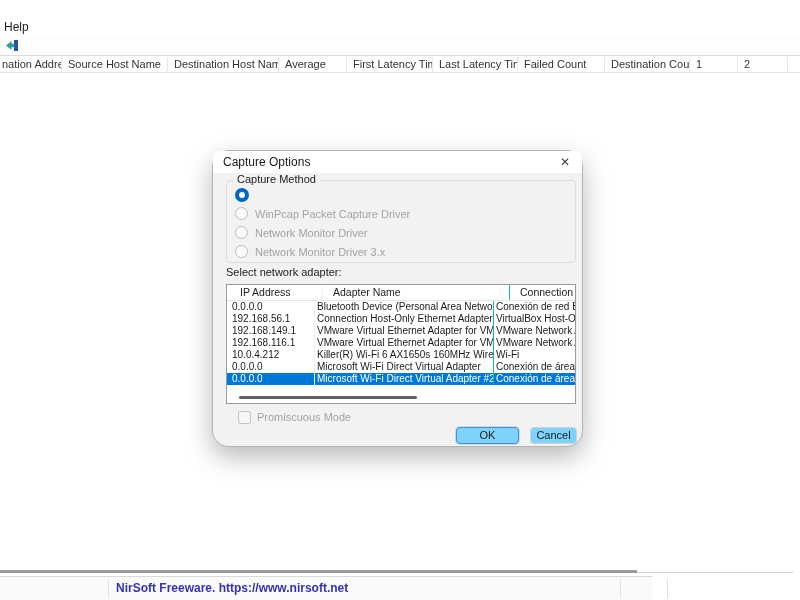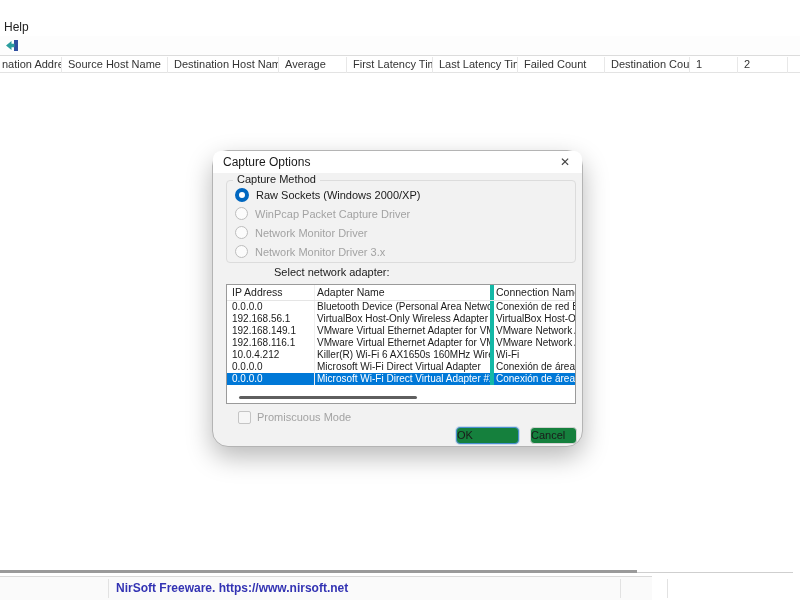--- a/index.html
+++ b/index.html
@@ -32,39 +32,39 @@
   .groupbox { position:absolute; left:13px; top:29px; width:350px; height:83px; border:1px solid #dcdcdc; border-radius:4px; }
   .group-label { position:absolute; left:6px; top:-8px; background:#f2f2f2; padding:0 4px; font-size:11px; color:#1a1a1a; }
   .radio-row { position:absolute; left:8px; height:15px; display:flex; align-items:center; }
   .radio-row.r0 { top:6px; } .radio-row.r1 { top:25px; } .radio-row.r2 { top:44px; } .radio-row.r3 { top:63px; }
   .radio { width:14px; height:14px; border-radius:50%; margin-right:7px; flex:0 0 auto; }
   .radio.on  { border:4px solid #0067c0; background:#fff; }
   .radio.off { width:13px; height:13px; border:1px solid #bdbdbd; background:#fbfbfb; }
   .radio-label { font-size:11px; color:#1a1a1a; white-space:nowrap; }
   .radio-row.dis .radio-label { color:#a3a3a3; }
 
-  .sel-label { position:absolute; left:13px; top:115px; font-size:11px; color:#1a1a1a;margin-left:48px; }
+  .sel-label { position:absolute; left:13px; top:115px; font-size:11px; color:#1a1a1a; }
 
   .listbox { position:absolute; left:13px; top:133px; width:350px; height:120px; background:#fff; border:1px solid #9a9a9a; overflow:hidden; }
   .lhead { display:flex; height:16px; border-bottom:1px solid #e5e5e5; background:#fff; }
-  .lh { font-size:10.5px; color:#222; line-height:15px; white-space:nowrap; overflow:hidden; }
+  .lh { font-size:10.5px; color:#222; line-height:15px; white-space:nowrap; overflow:hidden;margin-left:8px; }
   .cip { width:88px; padding-left:5px; border-right:1px solid #f0f0f0; flex:0 0 auto; }
-  .cad { width:179px; padding-left:2px; border-right:4px solid #14b8a6; flex:0 0 auto; }
+  .cad { width:179px; padding-left:2px; border-right:1px solid #14b8a6; flex:0 0 auto; }
   .ccn { flex:1; padding-left:2px; }
   .lrow { display:flex; height:12px; font-size:10px; line-height:12px; color:#1a1a1a; white-space:nowrap; }
   .lrow span { overflow:hidden; white-space:nowrap; }
   .lrow.selected { background:#0078d7; color:#fff; }
   .hthumb { position:absolute; left:12px; bottom:4px; width:178px; height:3px; background:#5f5f5f; border-radius:2px; }
 
   .chk-row { position:absolute; left:25px; top:259px; height:14px; display:flex; align-items:center; }
   .checkbox { width:13px; height:13px; border:1px solid #c5c5c5; background:#f6f6f6; border-radius:2px; margin-right:6px; }
   .chk-label { font-size:11px; color:#a3a3a3; }
 
-  .btn { position:absolute; top:276px; height:17px; background:#15803d; border-radius:4px; font-size:11px; color:#1a1a1a;
-         line-height:15px; }
+  .btn { position:absolute; top:276px; height:17px; background:#7dd3fc; border-radius:4px; font-size:11px; color:#1a1a1a;
+         text-align:center; line-height:15px; }
   .btn-ok { left:243px; width:63px; border:1px solid #4a8fd0; box-shadow:0 0 0 1px rgba(74,143,208,.25); }
   .btn-cancel { left:317px; width:47px; border:1px solid #d2d2d2; }
 
   
   .hscroll-track { position:absolute; top:572px; left:0; width:793px; height:1px; background:#cfcfcf; }
   .hscroll-thumb { position:absolute; top:570px; left:0; width:637px; height:3px; background:#9a9a9a; }
   .statusbar { position:absolute; top:576px; left:0; width:652px; height:24px; background:#fafafa; border-top:1px solid #d9d9d9; }
   .sb-div { position:absolute; top:2px; bottom:2px; width:1px; background:#e2e2e2; }
   .sb-d1 { left:108px; } .sb-d2 { left:620px; } .sb-d3 { left:667px; }
   .sb-text { position:absolute; left:116px; top:4px; font-size:12px; font-weight:bold; color:#3333b3; white-space:nowrap; }
@@ -105,21 +105,20 @@
     <div class="dlg-titlebar">
       <span class="dlg-title">Capture Options</span>
       <span class="dlg-close">✕</span>
     </div>
 
     <div class="groupbox">
       <span class="group-label">Capture Method</span>
 
       <div class="radio-row r0">
         <span class="radio on"></span>
-        <span class="radio-label">Raw Sockets (Windows 2000/XP)</span>
       </div>
       <div class="radio-row r1 dis">
         <span class="radio off"></span>
         <span class="radio-label">WinPcap Packet Capture Driver</span>
       </div>
       <div class="radio-row r2 dis">
         <span class="radio off"></span>
         <span class="radio-label">Network Monitor Driver</span>
       </div>
       <div class="radio-row r3 dis">
@@ -137,21 +136,21 @@
         <span class="lh ccn">Connection Name</span>
       </div>
 
       <div class="lrow">
         <span class="cip">0.0.0.0</span>
         <span class="cad">Bluetooth Device (Personal Area Network)</span>
         <span class="ccn">Conexión de red Bluetoot</span>
       </div>
       <div class="lrow">
         <span class="cip">192.168.56.1</span>
-        <span class="cad">VirtualBox Host-Only Wireless Adapter</span>
+        <span class="cad">Connection Host-Only Ethernet Adapter</span>
         <span class="ccn">VirtualBox Host-Only Net</span>
       </div>
       <div class="lrow">
         <span class="cip">192.168.149.1</span>
         <span class="cad">VMware Virtual Ethernet Adapter for VMnet1</span>
         <span class="ccn">VMware Network Adapte</span>
       </div>
       <div class="lrow">
         <span class="cip">192.168.116.1</span>
         <span class="cad">VMware Virtual Ethernet Adapter for VMnet8</span>

